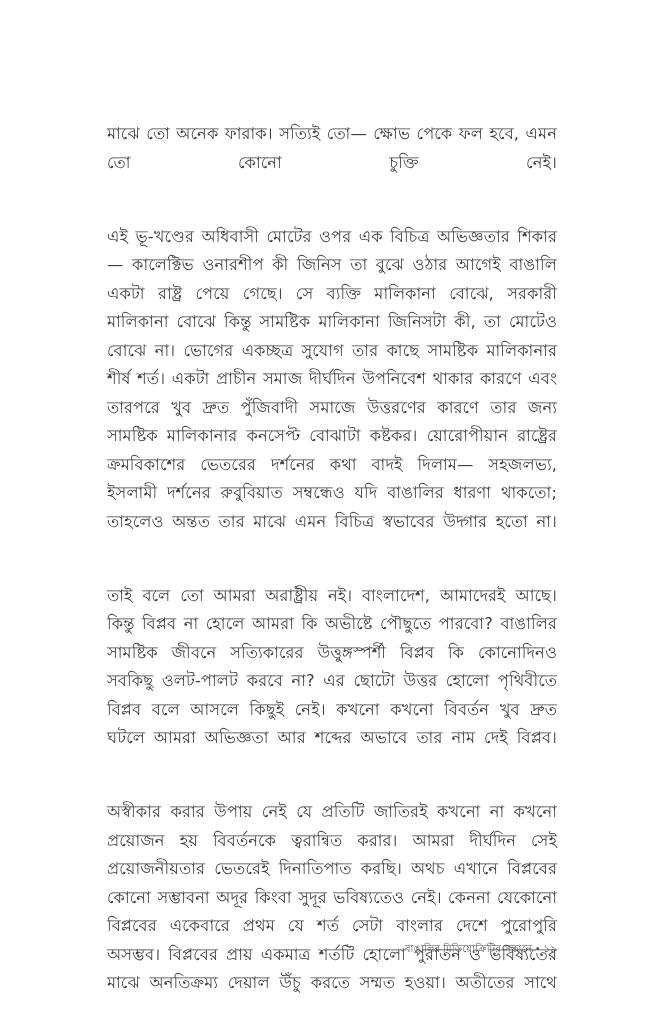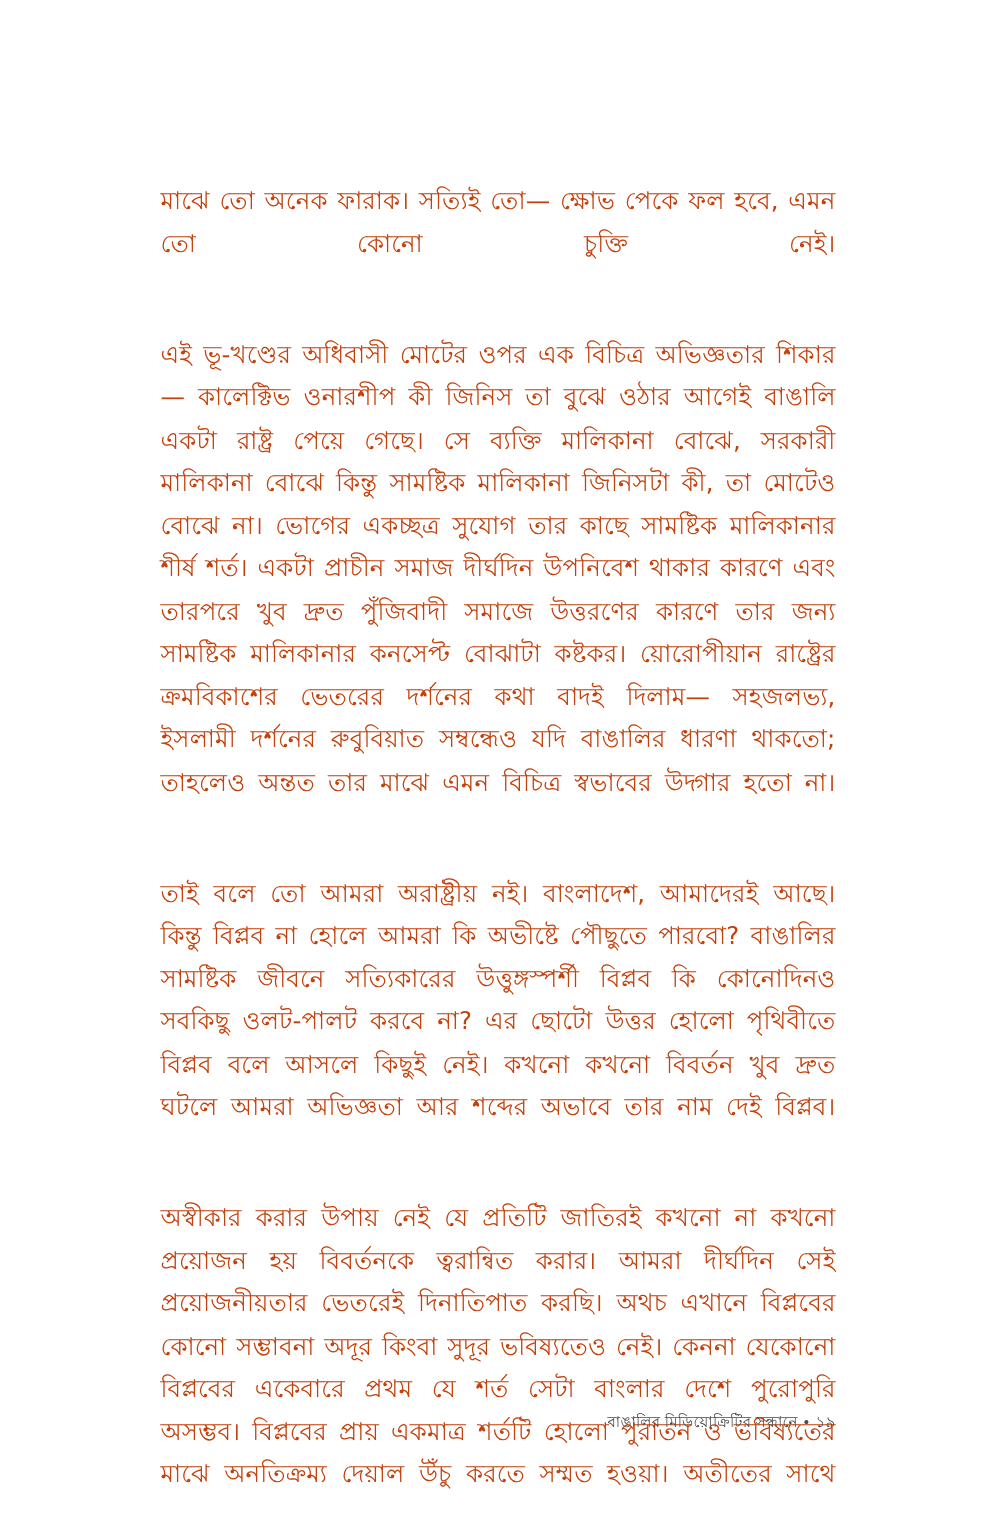--- a/index.html
+++ b/index.html
@@ -34,21 +34,21 @@
 
   .para {
     margin: 0 0 17px 0;
     padding: 0;
     text-align: justify;
     text-justify: inter-word;
     font-size: 16.3px;
     line-height: 28.5px;
     letter-spacing: 0.1px;
     word-spacing: 0.5px;
-    color: #c2410c;
+    color: #404040;
     font-family: "DejaVu Sans", "Liberation Sans", sans-serif;
     font-weight: 400;
     -webkit-font-smoothing: antialiased;
   }
 
   .para:last-of-type {
     margin-bottom: 0;
   }
 
   

